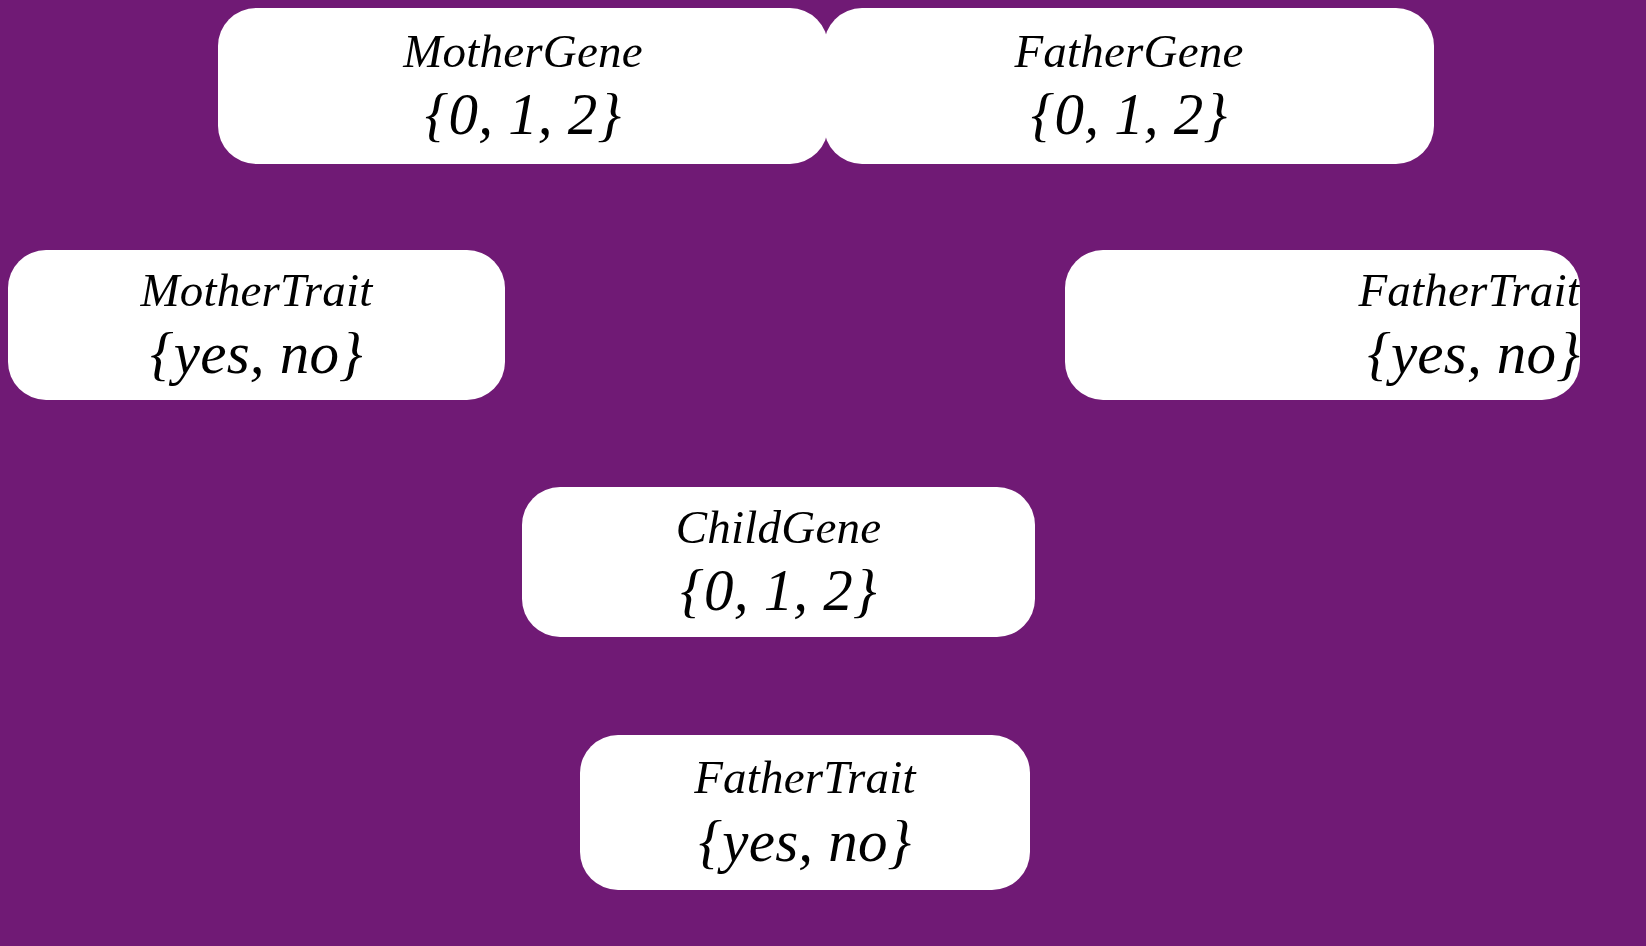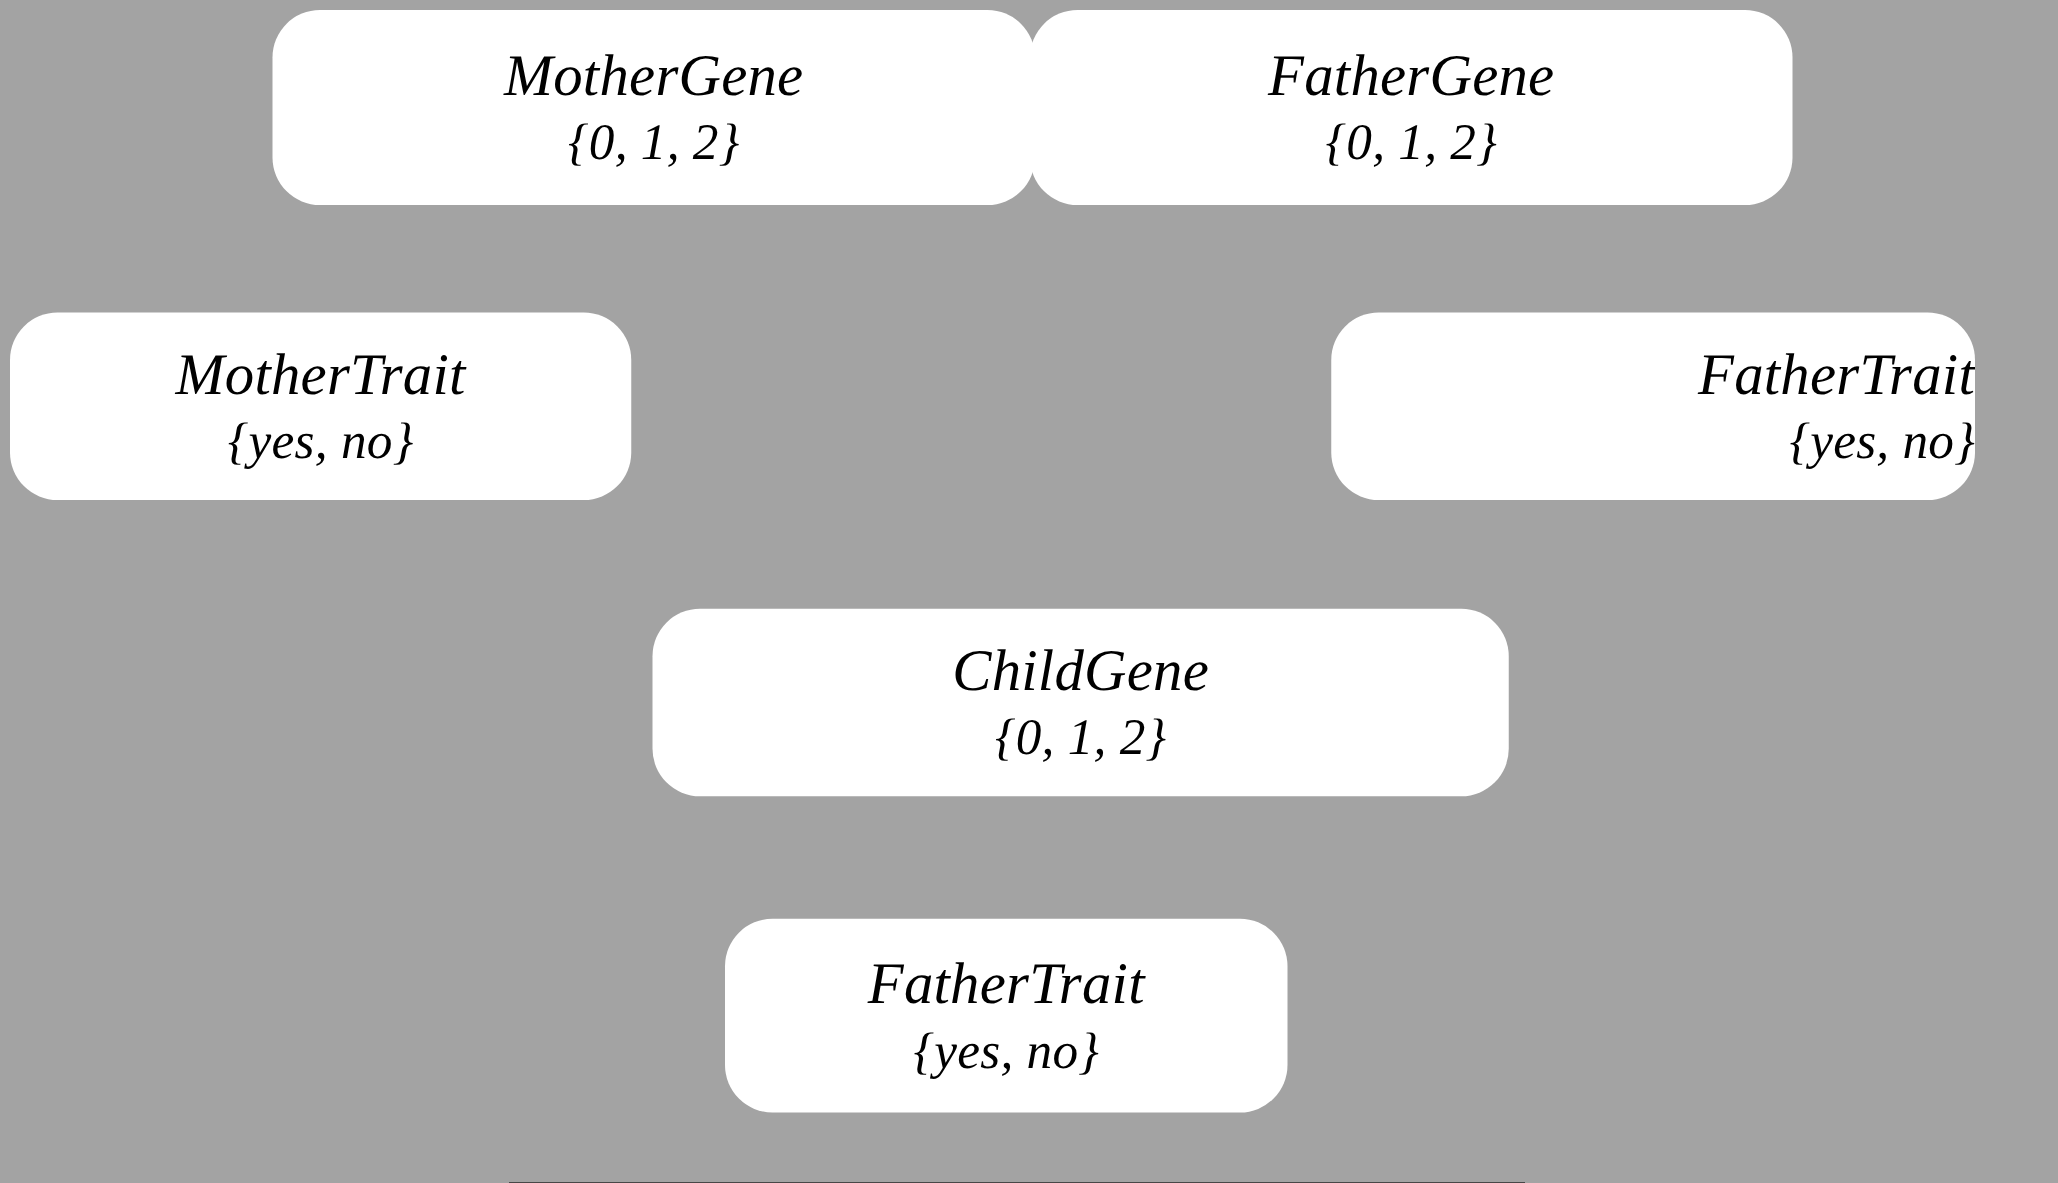--- a/index.html
+++ b/index.html
@@ -5,21 +5,21 @@
 <style>
   html, body {
     margin: 0;
     padding: 0;
     background: #000000;
   }
   #canvas {
     position: relative;
     width: 1646px;
     height: 946px;
-    background: #a3a3a3;
+    background: #701a75;
     overflow: hidden;
   }
   .node {
     position: absolute;
     background: #ffffff;
     border-radius: 38px;
     display: flex;
     flex-direction: column;
     align-items: center;
     justify-content: center;
@@ -30,32 +30,32 @@
     line-height: 1.12;
     text-align: center;
     overflow: hidden;
   }
   .node-name {
     font-size: 47px;
     letter-spacing: 0.2px;
     white-space: nowrap;
   }
   .node-domain {
-    font-size: 41px;
+    font-size: 59px;
     letter-spacing: 0.2px;
     white-space: nowrap;
     margin-top: 4px;
   }
 
   
   #node-mother-gene  { left: 218px; top: 8px;   width: 610px; height: 156px; }
   #node-father-gene  { left: 824px; top: 8px;   width: 610px; height: 156px; }
   #node-mother-trait { left: 8px;   top: 250px; width: 497px; height: 150px; }
   #node-father-trait { left: 1065px; top: 250px; width: 515px; height: 150px; align-items: flex-end; }
-  #node-child-gene   { left: 522px; top: 487px; width: 685px; height: 150px; }
+  #node-child-gene   { left: 522px; top: 487px; width: 513px; height: 150px; }
   #node-child-trait  { left: 580px; top: 735px; width: 450px; height: 155px; }
 </style>
 </head>
 <body>
 
 <div id="canvas">
 
   <div class="node" id="node-mother-gene">
     <div class="node-name">MotherGene</div>
     <div class="node-domain">{0, 1, 2}</div>

